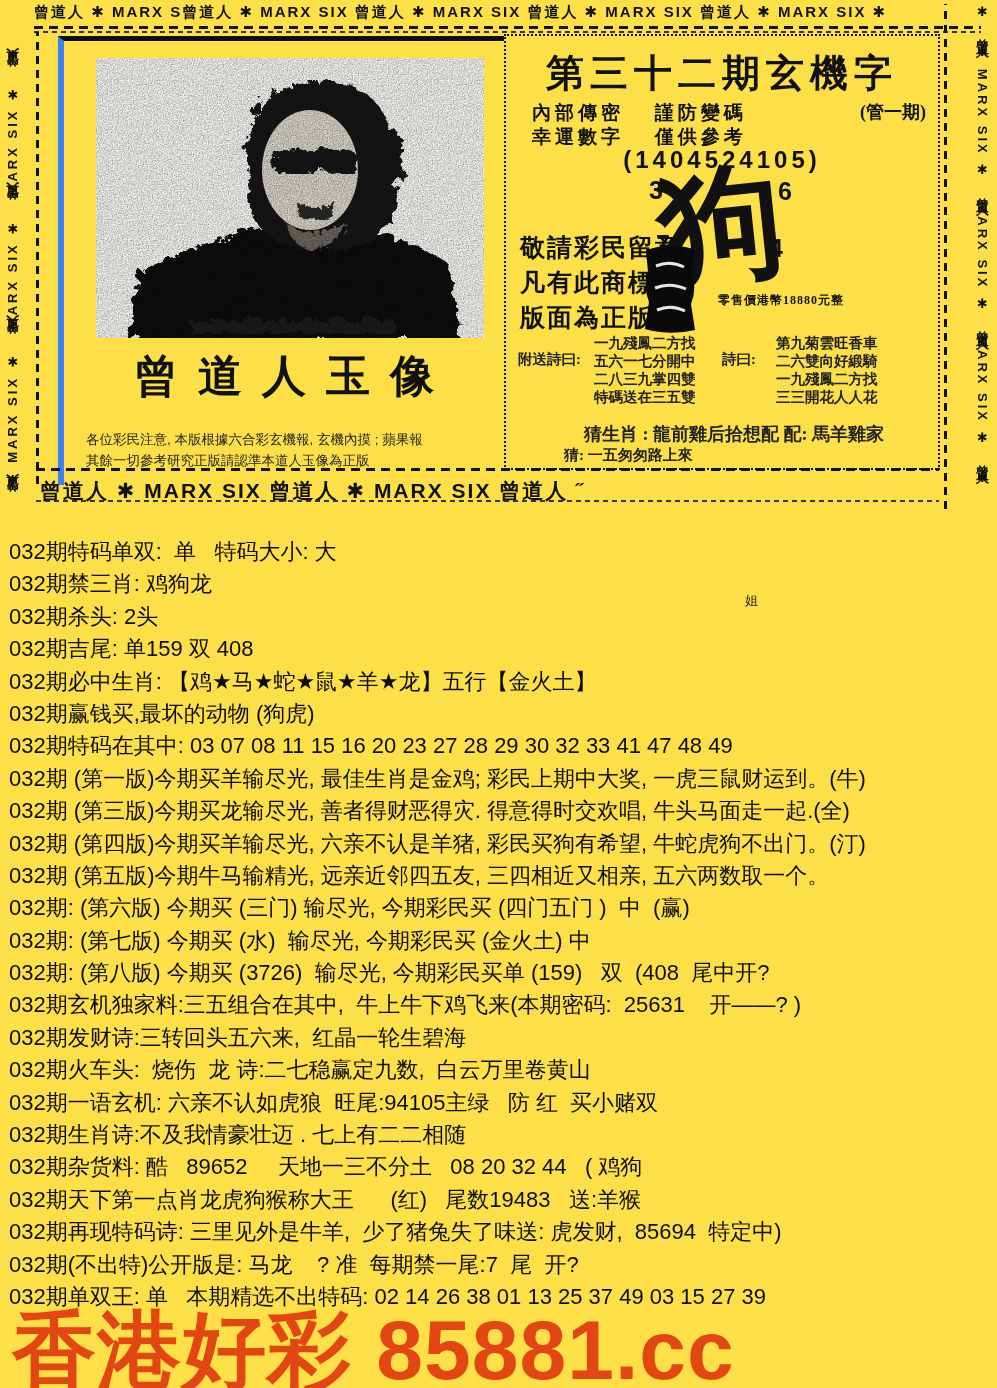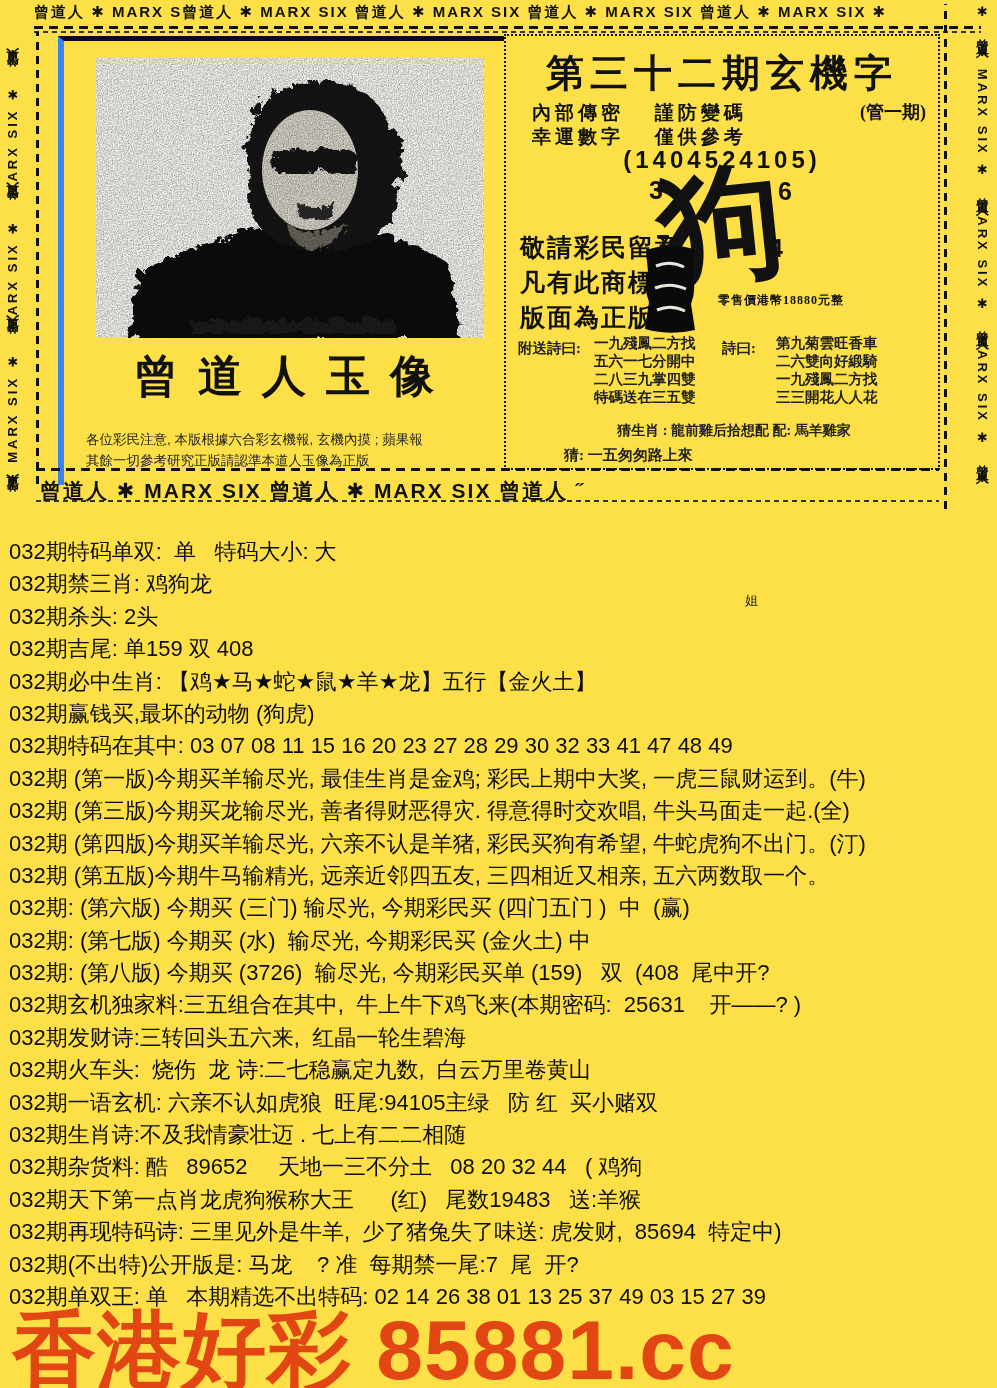--- a/index.html
+++ b/index.html
@@ -46,25 +46,25 @@
   .n3{left:143px;top:140px;} .n6{left:272px;top:141px;}
   .n7{left:150px;top:194px;} .n4{left:263px;top:198px;}
   .notice{position:absolute;left:14px;top:194px;font-size:25px;font-weight:bold;
       line-height:35px;font-family:"Liberation Serif","DejaVu Serif",serif;letter-spacing:2px;}
   .seal{position:absolute;left:136px;top:208px;}
   .price{position:absolute;left:212px;top:256px;font-size:12px;font-weight:bold;
       letter-spacing:1px;font-family:"Liberation Serif","DejaVu Serif",serif;}
   .poem{position:absolute;top:298px;font-size:14.5px;line-height:18px;font-weight:bold;
       font-family:"Liberation Serif","DejaVu Serif",serif;color:#222;}
   .poem-left{left:12px;} .poem-right{left:216px;}
-  .poem .label{position:absolute;left:0;top:5px;}
+  .poem .label{position:absolute;left:0;top:16px;}
   .poem .poem-lines{margin-left:76px;}
   .poem-right .poem-lines{margin-left:54px;}
   .guess1{position:absolute;left:58px;top:386px;width:340px;text-align:center;
-      font-size:14px;font-weight:bold;color:#222;font-family:"Liberation Serif","DejaVu Serif",serif;}
+      font-size:18px;font-weight:bold;color:#222;font-family:"Liberation Serif","DejaVu Serif",serif;}
   .guess2{position:absolute;left:58px;top:410px;width:300px;text-align:left;
       font-size:15px;font-weight:bold;color:#222;font-family:"Liberation Serif","DejaVu Serif",serif;}
   
   .body-lines{position:absolute;left:9px;top:537px;width:984px;}
   .body-line{height:32.4px;font-size:22px;white-space:pre;overflow:hidden;color:#0d0d0d;}
   .stray-mark{position:absolute;left:745px;top:592px;font-size:13px;color:#222;}
   
   .watermark{position:absolute;left:12px;top:1294px;font-size:84px;font-weight:bold;
       letter-spacing:1px;white-space:nowrap;mix-blend-mode:multiply;opacity:.92;}
 </style>

